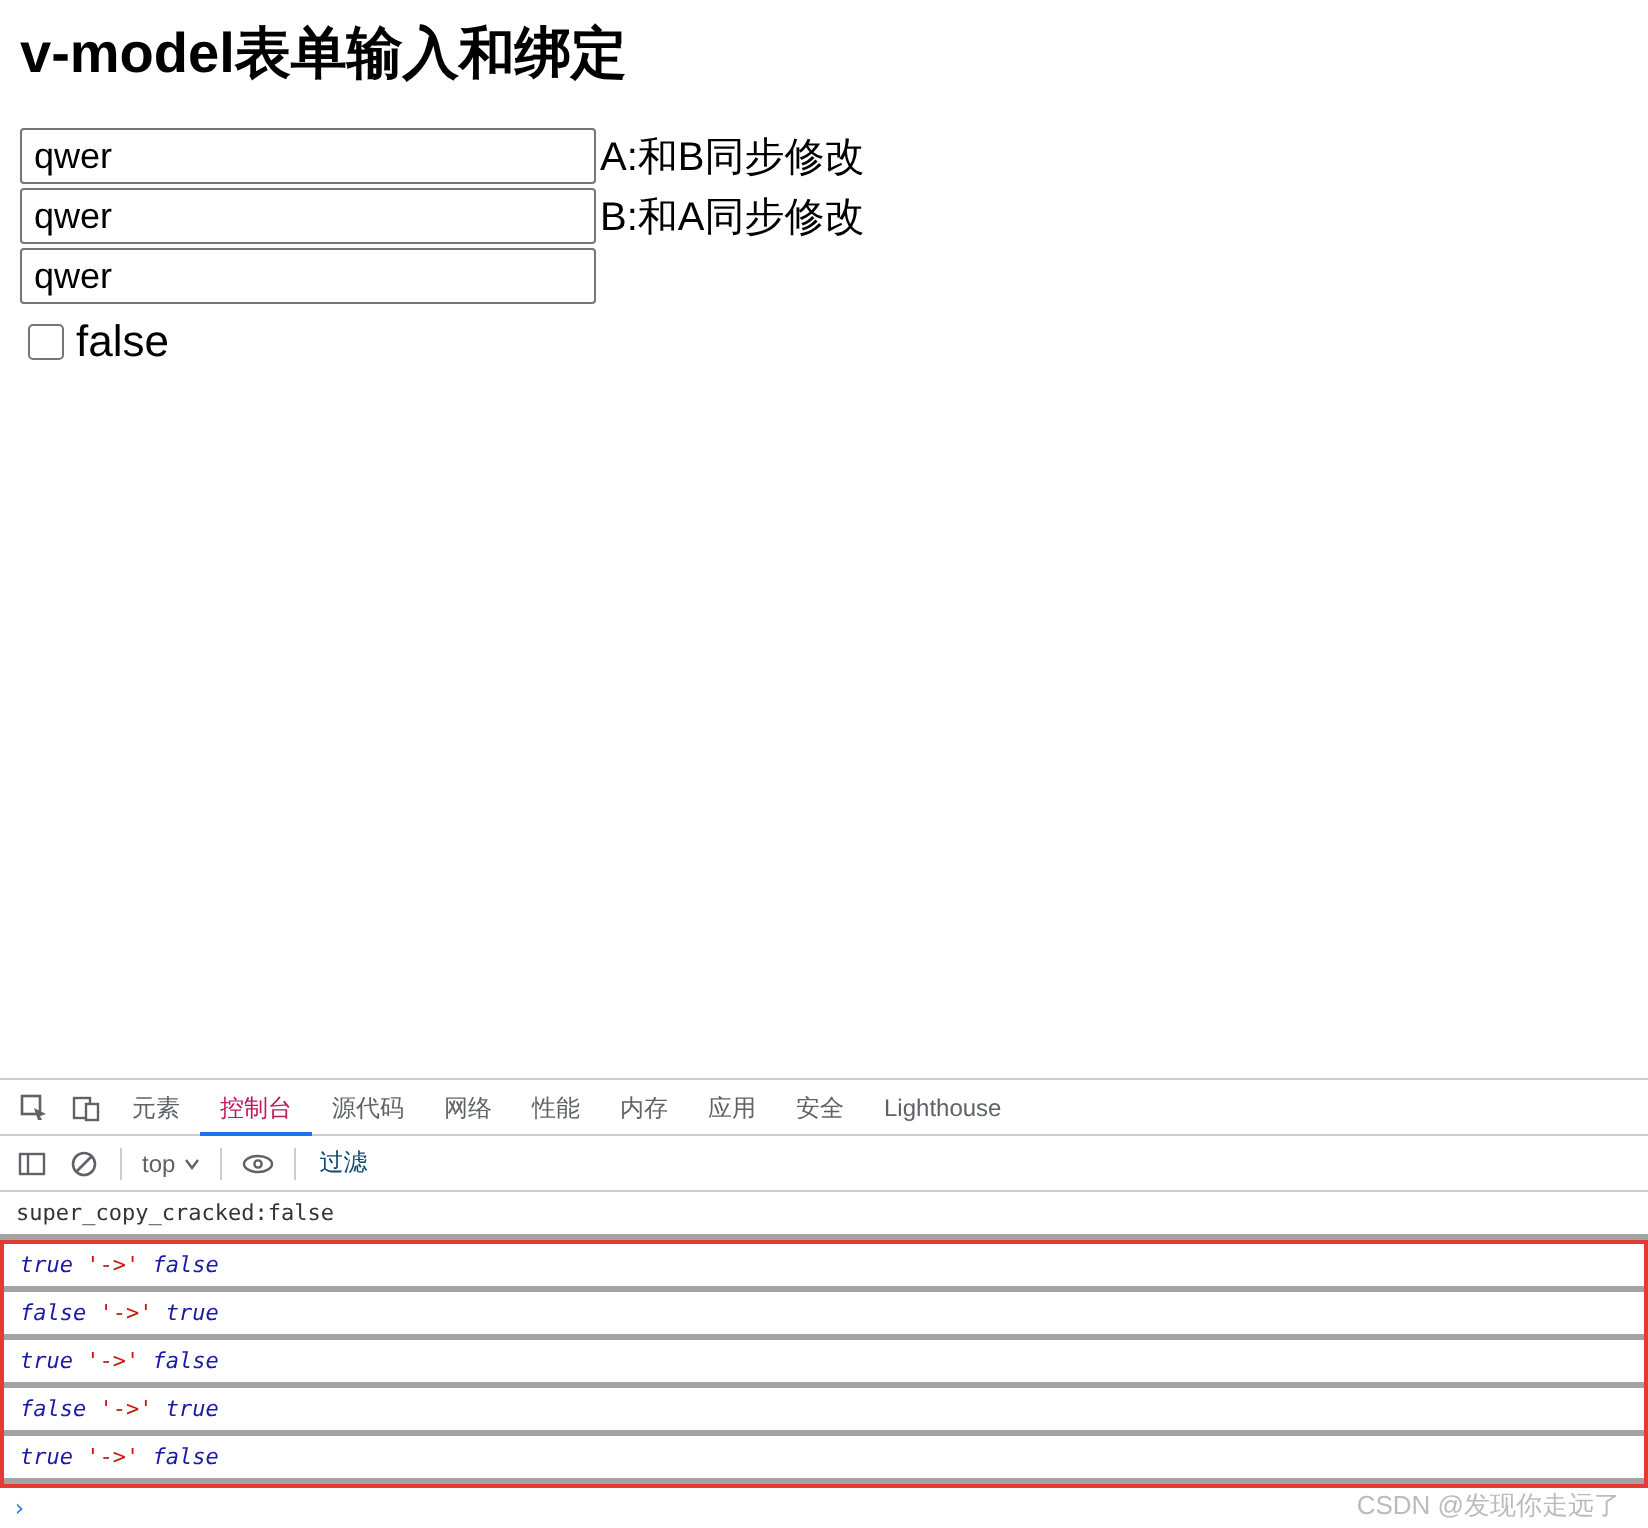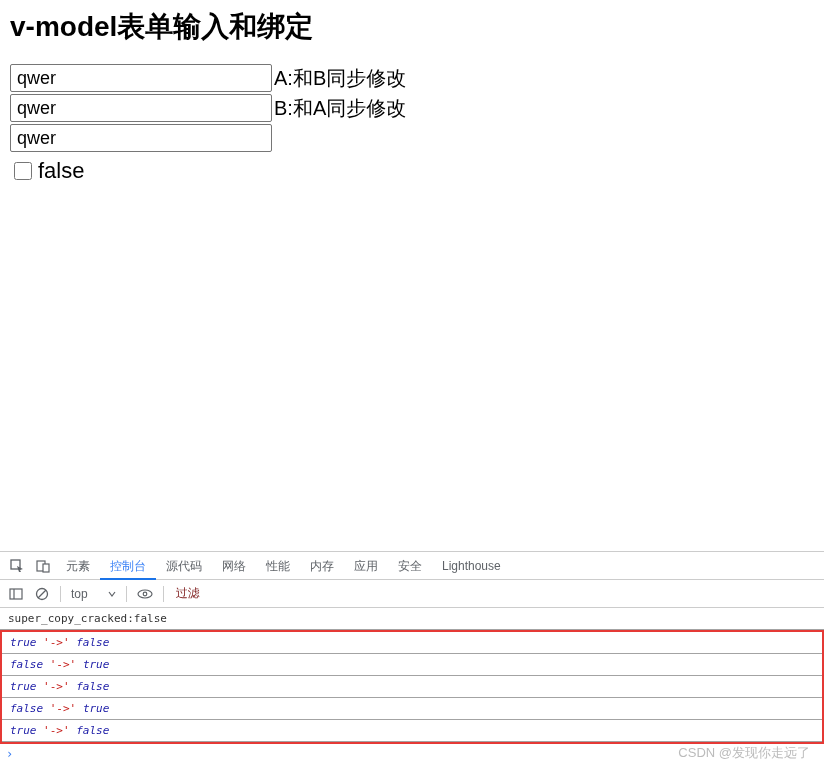--- a/index.html
+++ b/index.html
@@ -18,21 +18,21 @@
       font-size: 28px;
       font-weight: bold;
       margin-bottom: 18px;
     }
     .form-row {
       display: flex;
       align-items: center;
       margin-bottom: 2px;
     }
     .form-row input[type="text"] {
-      width: 262px;
+      width: 288px;
       height: 28px;
       font-size: 18px;
       padding: 0 6px;
       border: 1px solid #767676;
       border-radius: 2px;
       font-family: inherit;
     }
     .form-row .label {
       font-size: 20px;
       margin-left: 2px;
@@ -78,21 +78,21 @@
       color: #5f6368;
     }
     .devtools-tabs .tab {
       padding: 0 10px;
       height: 28px;
       line-height: 28px;
       cursor: pointer;
       color: #5f6368;
     }
     .devtools-tabs .tab.active {
-      color: #3b82f6;
+      color: #be185d;
       border-bottom: 2px solid #1a73e8;
     }
     .devtools-toolbar {
       display: flex;
       align-items: center;
       height: 28px;
       border-bottom: 1px solid #ccc;
       padding-left: 4px;
       gap: 2px;
     }
@@ -108,35 +108,35 @@
       width: 1px;
       height: 16px;
       background: #ccc;
       margin: 0 4px;
     }
     .devtools-toolbar .tb-select {
       font-size: 12px;
       color: #5f6368;
       display: flex;
       align-items: center;
-      gap: 20px;
+      gap: 4px;
       padding: 0 4px;
     }
     .devtools-toolbar .tb-filter {
       font-size: 12px;
-      color: #7f1d1d;
+      color: #0c4a6e;
       padding-left: 6px;
     }
     .console-lines {
       font-family: Menlo, Consolas, monospace;
       font-size: 11px;
     }
     .console-line {
       padding: 4px 8px;
-      border-bottom: 1px solid #a3a3a3;
+      border-bottom: 3px solid #a3a3a3;
       white-space: pre;
     }
     .console-line.plain { color: #333; }
     .highlighted-box {
       border: 2px solid #e53935;
       margin: 0 0 0 0;
       padding: 0;
     }
     .highlighted-box .console-line {
       padding: 4px 8px;

